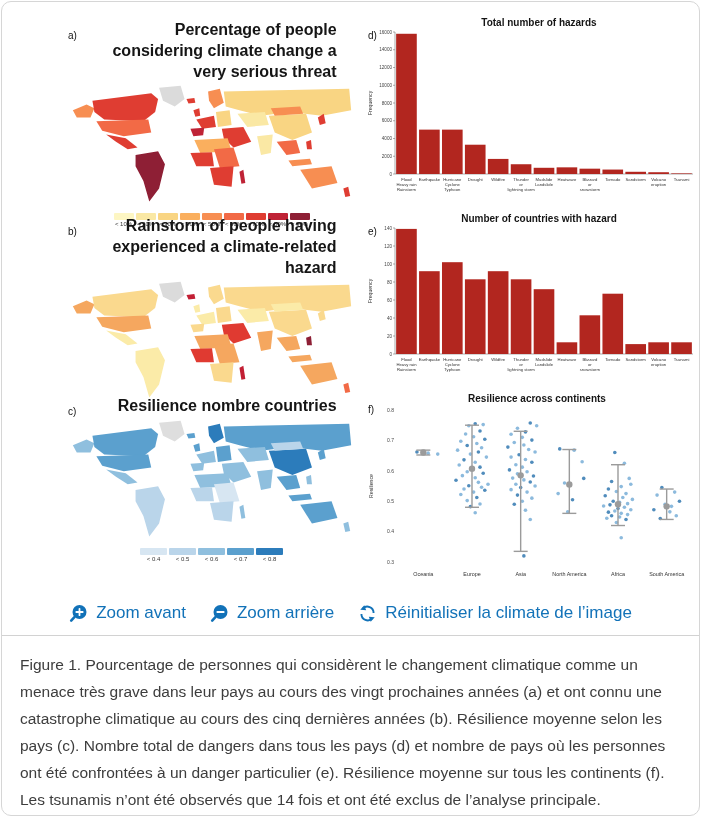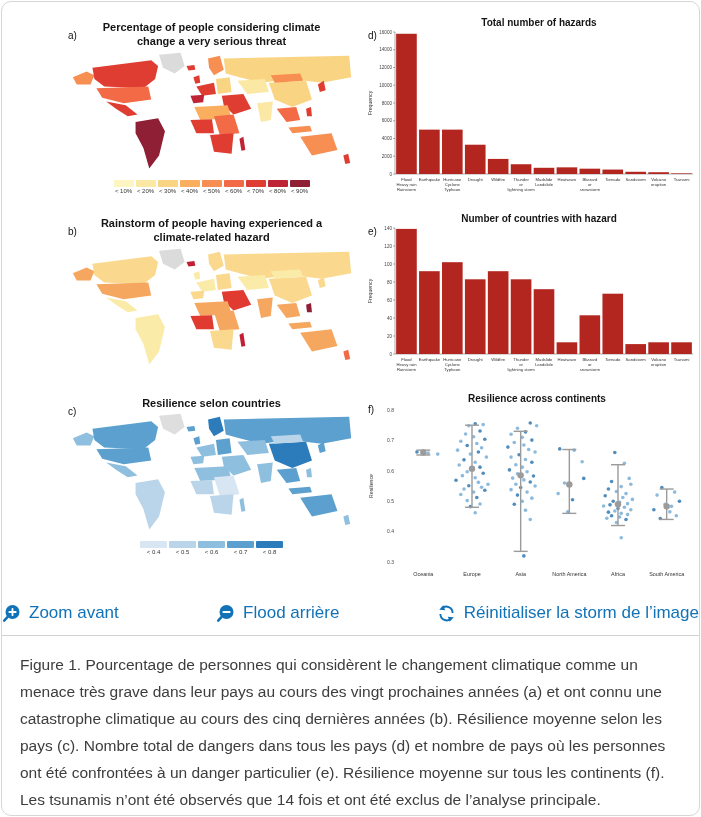--- a/index.html
+++ b/index.html
@@ -5,28 +5,28 @@
   html,body{margin:0;padding:0;background:#fff;}
   body{width:701px;height:817px;font-family:"Liberation Sans",sans-serif;-webkit-font-smoothing:antialiased;}
   .page{box-sizing:border-box;width:699px;height:815px;margin:1px;border:1px solid #d6d6d6;border-radius:10px;background:#fff;overflow:hidden;}
   .figure-area{position:relative;display:flex;padding:14px 0 0 0;height:578px;}
   .col-left{width:300px;margin-left:60px;display:flex;flex-direction:column;}
   .col-right{width:338px;margin-left:1px;display:flex;flex-direction:column;}
   .panel{position:relative;}
   .p-a{height:196px;} .p-b{height:180px;} .p-c{height:202px;}
   .p-d{height:196px;} .p-e{height:178px;} .p-f{height:204px;}
   .panel-letter{position:absolute;font-size:10px;color:#111;top:14px;left:6px;}
-  .map-title{width:250px;margin:4px auto 2px auto;text-align:center;font-size:11px;font-weight:700;color:#151515;line-height:1.3;}
+  .map-title{width:250px;margin:4px auto 2px auto;text-align:right;font-size:16px;font-weight:700;color:#151515;line-height:1.3;}
   .map-svg{display:block;margin:2px auto 0 auto;}
   .legend{display:flex;justify-content:center;gap:2px;margin-top:3px;}
   .legend-item{text-align:center;}
   .legend-swatch{height:7px;border-radius:1px;}
   .legend-label{font-size:6px;color:#333;margin-top:1px;white-space:nowrap;}
   .chart-svg{display:block;margin:0 auto;}
-  .controls{display:flex;justify-content:space-between;align-items:center;gap:34px;padding:9px 0 10px 0;}
+  .controls{display:flex;justify-content:center;align-items:center;gap:24px;padding:9px 0 10px 0;}
   .control{display:flex;align-items:center;gap:8px;font-size:17px;cursor:pointer;border:none;background:none;padding:0;font-family:"Liberation Sans",sans-serif;}
   .control .lbl{white-space:nowrap;}
   .divider{border-top:1px solid #d2d2d2;margin:2px 0 0 0;}
   .caption{margin:0;padding:15px 18px 10px 18px;font-size:15.5px;color:#3d3d3d;line-height:27px;}
   .cap-bold{font-weight:400;}
   .cap-italic{}
 </style>
 </head>
 <body>
 
@@ -138,21 +138,21 @@
             <path d="M128,74L150,73L152,88L134,88Z" fill="#E03A31"></path>
             <path d="M152,70L172,68L178,88L158,90Z" fill="#F5A75F"></path>
             <path d="M148,90L172,88L170,110L152,108Z" fill="#FAD98E"></path>
             <path d="M178,94L182,92L184,106L180,107Z" fill="#C21F34"></path>
             <path d="M240,92L272,88L278,106L252,112Z" fill="#F5A75F"></path>
             <path d="M284,112L289,110L291,120L286,121Z" fill="#F26A46"></path>
           </svg>
       </div>
       <div class="panel p-c">
         <span class="panel-letter">c)</span>
-        <div class="map-title">Resilience selon countries</div>
+        <div class="map-title">Resilience nombre countries</div>
         <svg class="map-svg" id="map-c" width="294" height="126" viewBox="0 0 300 135" preserveAspectRatio="none">
             <path d="M8,28L22,22L30,26L26,36L12,36Z" fill="#8FBFDE"></path>
             <path d="M28,18L88,10L95,16L92,30L80,40L40,38L30,30Z" fill="#5BA0CE"></path>
             <path d="M96,4L118,2L122,16L112,24L100,18Z" fill="#DEDEDE"></path>
             <path d="M32,40L85,38L88,52L60,56L38,50Z" fill="#5BA0CE"></path>
             <path d="M42,54L62,58L74,68L64,70L52,62Z" fill="#8FBFDE"></path>
             <path d="M72,76L95,72L102,86L96,112L86,126L80,104L72,88Z" fill="#BAD5EA"></path>
             <path d="M124,16L132,15L133,20L126,21Z" fill="#5BA0CE"></path>
             <path d="M131,28L137,26L138,34L133,35Z" fill="#5BA0CE"></path>
             <path d="M146,8L158,5L162,20L152,26L147,18Z" fill="#2C7CBB"></path>
@@ -492,32 +492,32 @@
       <span class="lbl">Zoom avant</span>
     </button>
     <button class="control" style="color: rgb(18, 114, 184);">
       <span style="display:flex;">
         <svg width="19" height="19" viewBox="0 0 19 19">
           <circle cx="10.5" cy="8" r="7" fill="currentColor"></circle>
           <path d="M7.3 8h6.4" stroke="#fff" stroke-width="1.8" stroke-linecap="round" fill="none"></path>
           <path d="M5.4 13.2L2.2 16.6" stroke="currentColor" stroke-width="2.6" stroke-linecap="round"></path>
         </svg>
       </span>
-      <span class="lbl">Flood arrière</span>
+      <span class="lbl">Zoom arrière</span>
     </button>
     <button class="control" style="color: rgb(18, 114, 184);">
       <span style="display:flex;">
         <svg width="19" height="19" viewBox="0 0 20 20">
           <path d="M16.4 9.4 A6.6 6.6 0 0 0 5 4.8" fill="none" stroke="currentColor" stroke-width="2"></path>
           <polygon points="6.6,1.2 2.4,6 8.6,6.6" fill="currentColor"></polygon>
           <path d="M3.6 10.6 A6.6 6.6 0 0 0 15 15.2" fill="none" stroke="currentColor" stroke-width="2"></path>
           <polygon points="13.4,18.8 17.6,14 11.4,13.4" fill="currentColor"></polygon>
         </svg>
       </span>
-      <span class="lbl">Réinitialiser la storm de l’image</span>
+      <span class="lbl">Réinitialiser la climate de l’image</span>
     </button>
   </div>
 
   <div class="divider"></div>
 
   <p class="caption"><span class="cap-bold">Figure 1.</span><span> Pourcentage de personnes qui considèrent le changement climatique comme un </span><span class="cap-italic">menace très grave</span><span> dans leur pays au cours des vingt prochaines années (a) et ont connu une catastrophe climatique au cours des cinq dernières années (b). Résilience moyenne selon les pays (c). Nombre total de dangers dans tous les pays (d) et nombre de pays où les personnes ont été confrontées à un danger particulier (e). Résilience moyenne sur tous les continents (f). Les tsunamis n’ont été observés que 14 fois et ont été exclus de l’analyse principale.</span></p>
 
 </div>
 
 </body></html>

